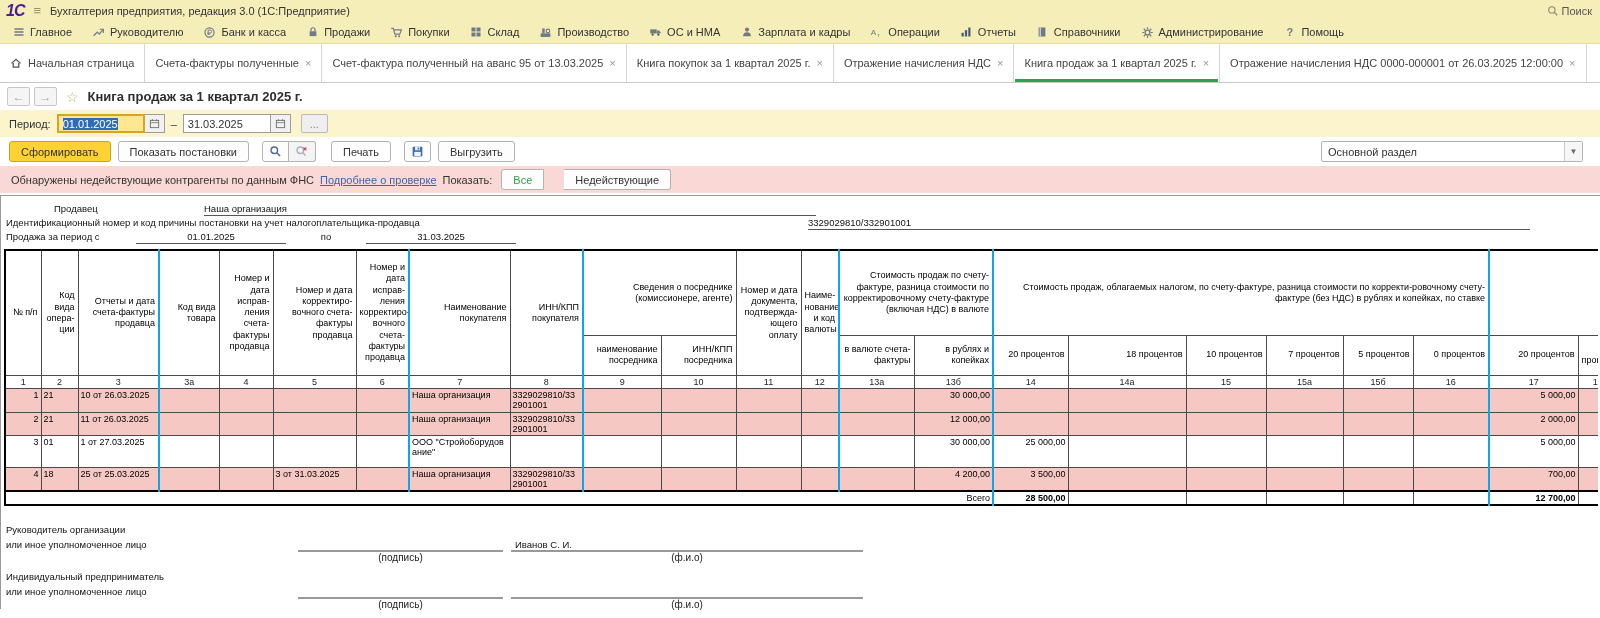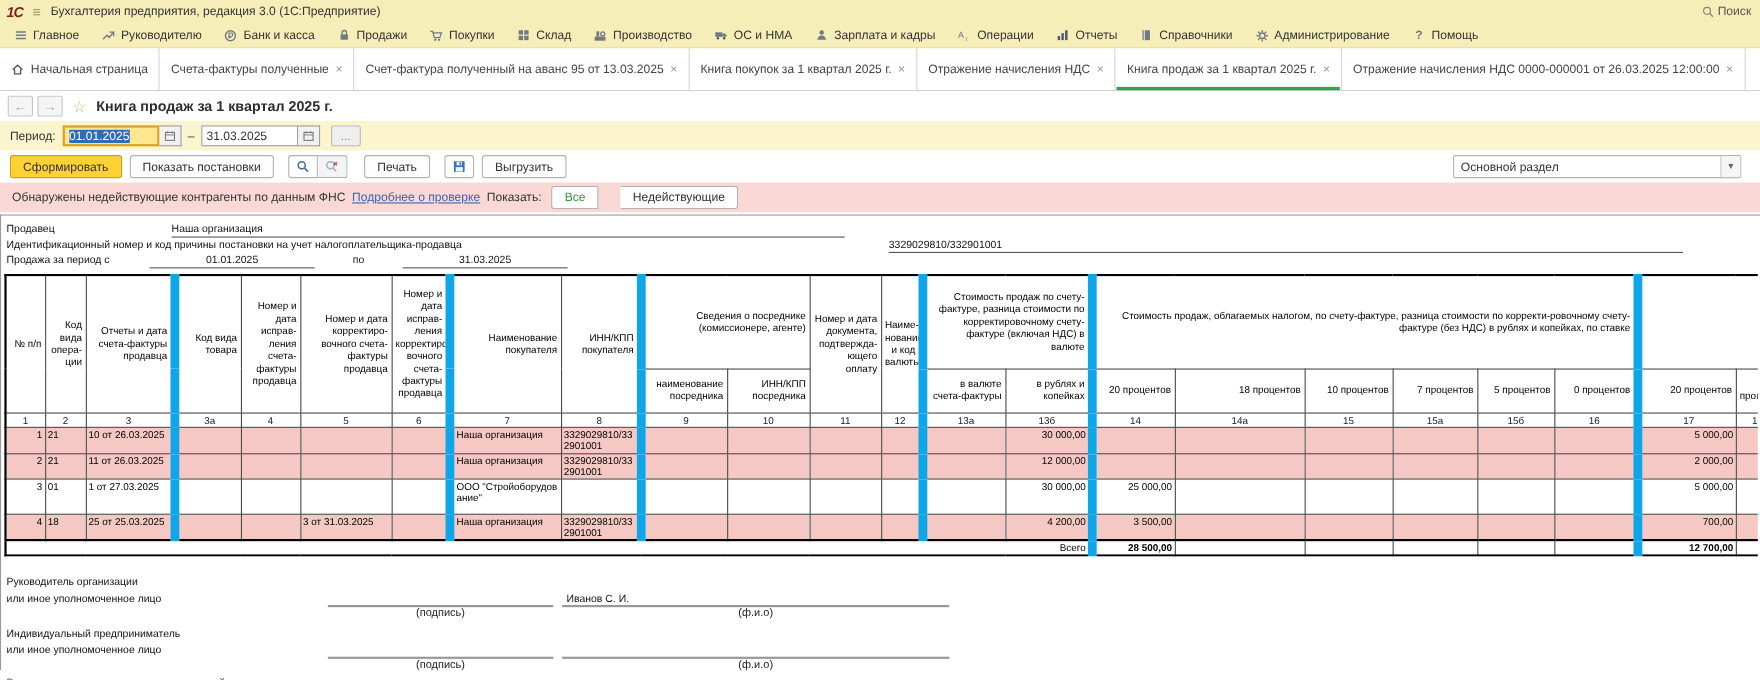--- a/index.html
+++ b/index.html
@@ -1,21 +1,21 @@
 <!DOCTYPE html>
 <html><head>
 <meta charset="utf-8">
 <style>
   * { box-sizing: border-box; margin:0; padding:0; }
   html,body { width:1600px; height:618px; overflow:hidden; }
   body { font-family:"Liberation Sans", sans-serif; background:#fff; color:#333; font-size:11px; }
 
   
   .titlebar { height:21px; background:#f6eeb8; display:flex; align-items:center; gap:9px; padding:0 6px; }
-  .logo { color:#7f1d1d; font-weight:700; font-style:italic; font-size:13px; letter-spacing:-1px; }
+  .logo { color:#4c1d95; font-weight:700; font-style:italic; font-size:16px; letter-spacing:-1px; }
   .burger { color:#9c9168; font-size:13px; }
   .win-title { font-size:11px; color:#333; }
   .search-top { margin-left:auto; display:flex; align-items:center; gap:3px; color:#555; padding-right:2px; }
 
   
   .menubar { height:23px; background:#f6eeb8; border-bottom:1px solid #e6dda6; display:flex; align-items:center; padding:0 2px; }
   .menu-item { display:flex; align-items:center; gap:5px; padding:0 10px; height:100%; color:#333; cursor:default; white-space:nowrap; }
   .micon { width:13px; height:13px; display:inline-flex; align-items:center; justify-content:center; }
 
   
@@ -63,21 +63,21 @@
   .rh-row { display:flex; margin-left:5px; line-height:13px; }
   .rh-label { white-space:nowrap; }
   .uline { border-bottom:1px solid #555; }
   .center { text-align:center; }
 
   
   .tablewrap { width:1597px; overflow:hidden; margin-top:5px; }
   table { border-collapse:collapse; table-layout:fixed; width:1613px; margin-left:3px; font-size:9px; color:#000; border:2px solid #000; }
   th,td { border:1px solid #4a4a4a; padding:1px 2px; overflow:hidden; vertical-align:top; }
   thead th { font-weight:400; text-align:right; vertical-align:middle; line-height:1.25; padding:1px 3px; }
-  .bl2 { border-left:8px solid #0ea5e9; }
+  .bl2 { border-left:2px solid #0ea5e9; }
   .numrow td { text-align:center; color:#222; padding:0; height:13px; vertical-align:middle; }
   .pink td { background:#f5c8c4; }
   .num { text-align:right; }
   .brk { word-wrap:break-word; word-break:break-all; }
   .totalrow td { border-top:2px solid #000; }
   .totalrow .tval { font-weight:700; }
 
   
   .footer { margin:16px 0 0 5px; font-size:9.5px; color:#111; }
   .f-line { line-height:15px; }
@@ -346,21 +346,21 @@
   <span>Показать:</span>
   <div class="seg">
     <div class="btn green-text">Все</div>
     <div class="btn">Недействующие</div>
   </div>
 </div>
 
 <div class="report">
 
   <div class="rh-row">
-    <span class="rh-label" style="width:150px;">Продавец</span>
+    <span class="rh-label" style="width:150px;margin-left:48px;">Продавец</span>
     <span class="uline" style="width:612px;">Наша организация</span>
   </div>
   <div class="rh-row">
     <span class="rh-label" style="width:802px;">Идентификационный номер и код причины постановки на учет налогоплательщика-продавца</span>
     <span class="uline" style="width:722px;">3329029810/332901001</span>
   </div>
   <div class="rh-row">
     <span class="rh-label" style="width:130px;">Продажа за период с</span>
     <span class="uline center" style="width:150px;">01.01.2025</span>
     <span class="center" style="width:80px;">по</span>

